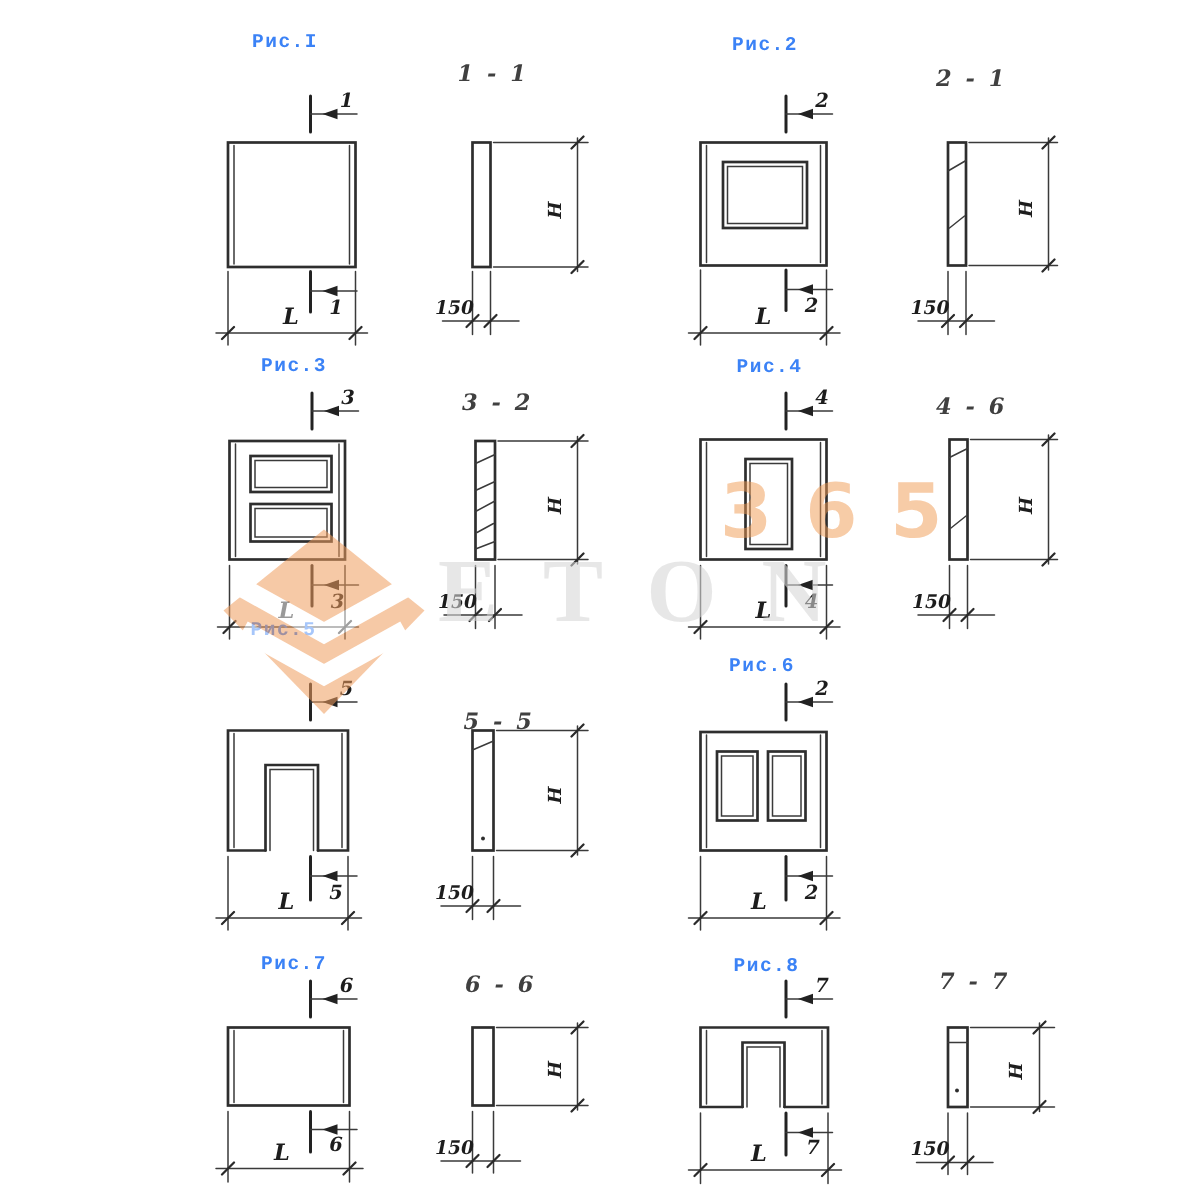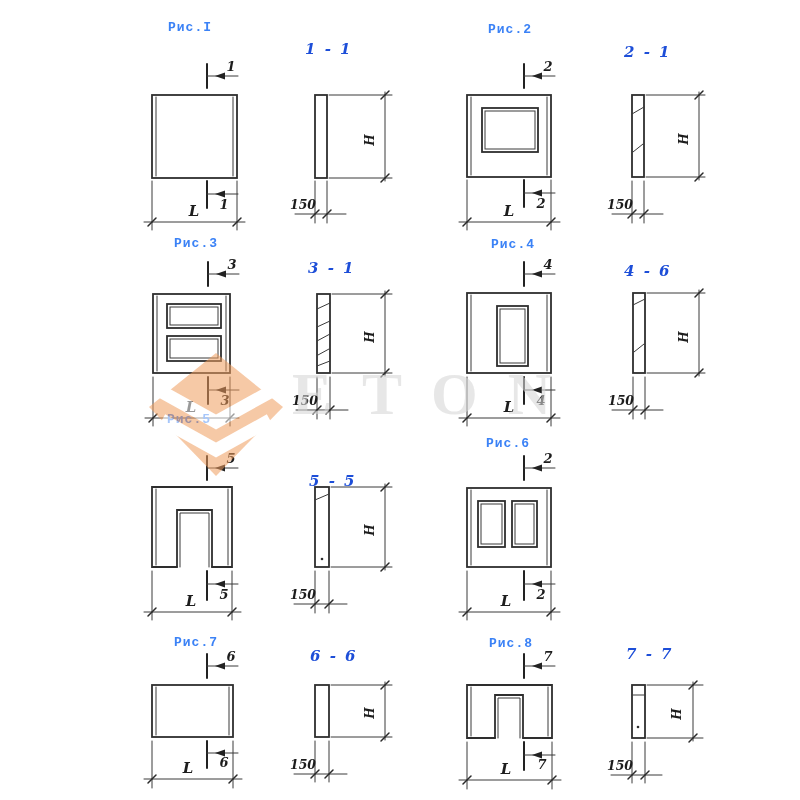--- a/index.html
+++ b/index.html
@@ -14,21 +14,21 @@
   .mk{stroke:#222;stroke-width:2;fill:none;stroke-linecap:round;}
   .arr{fill:#222;stroke:none;}
   .dot{fill:#2e2e2e;stroke:none;}
   text.hnum{font:italic 600 13px "DejaVu Serif",serif;fill:#1d1d1d;text-anchor:middle;}
   text.hL{font:italic 600 15px "DejaVu Serif",serif;fill:#1d1d1d;text-anchor:middle;}
   text.h150{font:italic 600 12.5px "DejaVu Serif",serif;fill:#1d1d1d;text-anchor:middle;}
   text.hH{font:italic 600 12px "DejaVu Serif",serif;fill:#1d1d1d;text-anchor:middle;}
   
   .fig-title{position:absolute;z-index:3;font-family:"Liberation Mono","DejaVu Sans Mono",monospace;
              font-size:13px;font-weight:700;color:#3b82f6;letter-spacing:1px;white-space:nowrap;}
-  .sec-title{position:absolute;z-index:3;font:italic 600 15px "DejaVu Serif",serif;color:#1d4ed8;
+  .sec-title{position:absolute;z-index:3;font:italic 600 15px "DejaVu Serif",serif;color:#404040;
              letter-spacing:2px;white-space:nowrap;}
   
   .wm{position:absolute;z-index:5;pointer-events:none;}
   .wm-brand{left:292px;top:364px;font-family:Liberation Serif, serif;font-weight:700;
             font-size:60px;line-height:1;letter-spacing:30px;color:#d7d7d7;opacity:.58;}
   .wm-num{left:480px;top:316px;font-family:"DejaVu Sans",sans-serif;font-weight:700;
           font-size:50px;line-height:1;letter-spacing:22px;color:#f19a52;opacity:.5;}
   .wm-logo{left:146px;top:352px;opacity:.55;}
 </style>
 </head>
@@ -40,21 +40,21 @@
   <div class="fig-title" style="left:488px;top:22px">Рис.2</div>
   <div class="fig-title" style="left:174px;top:236px">Рис.3</div>
   <div class="fig-title" style="left:491px;top:237px">Рис.4</div>
   <div class="fig-title" style="left:167px;top:412px">Рис.5</div>
   <div class="fig-title" style="left:486px;top:436px">Рис.6</div>
   <div class="fig-title" style="left:174px;top:635px">Рис.7</div>
   <div class="fig-title" style="left:489px;top:636px">Рис.8</div>
 
   <div class="sec-title" style="left:305px;top:40px">1 - 1</div>
   <div class="sec-title" style="left:624px;top:43px">2 - 1</div>
-  <div class="sec-title" style="left:308px;top:259px">3 - 1</div>
+  <div class="sec-title" style="left:308px;top:259px">3 - 2</div>
   <div class="sec-title" style="left:624px;top:262px">4 - 6</div>
   <div class="sec-title" style="left:309px;top:472px">5 - 5</div>
   <div class="sec-title" style="left:310px;top:647px">6 - 6</div>
   <div class="sec-title" style="left:626px;top:645px">7 - 7</div>
 
   <svg class="drawing-layer" width="800" height="800" viewBox="0 0 800 800">
 
     <g>
       <g>
         <path class="mk" d="M207,64 V88"></path>
@@ -362,15 +362,16 @@
     </g>
   </svg>
 
   <svg class="wm wm-logo" width="140" height="126" viewBox="0 0 140 126">
     <g>
       <polygon points="70,1 137,55 70,124 3,55" fill="#f09d5e"></polygon>
       <path d="M16,40 L70,70 L124,40" stroke="#ffffff" stroke-width="13" fill="none"></path>
       <path d="M16,68 L70,98 L124,68" stroke="#ffffff" stroke-width="13" fill="none"></path>
     </g>
   </svg>
+  <div class="wm wm-num">365</div>
   <div class="wm wm-brand">ETON</div>
 
 </div>
 
 </body></html>

